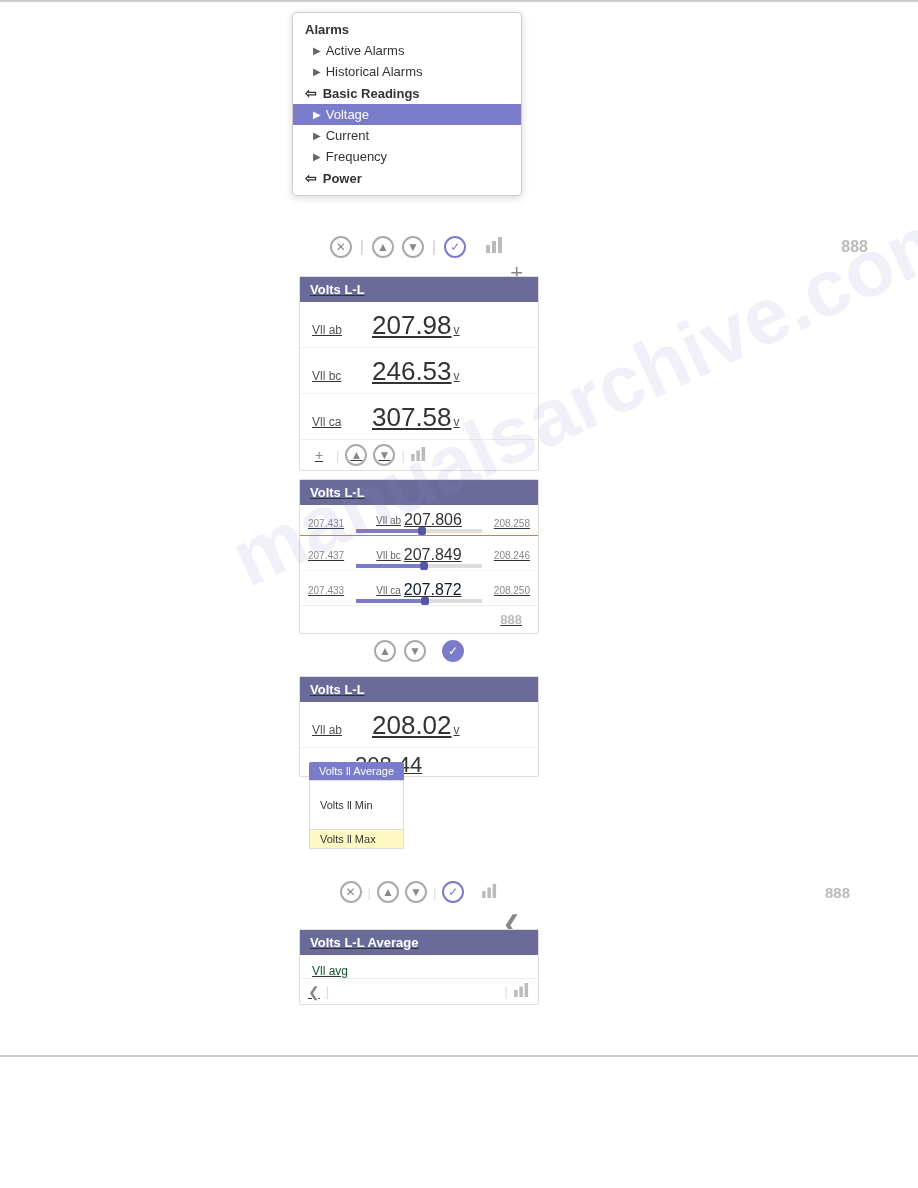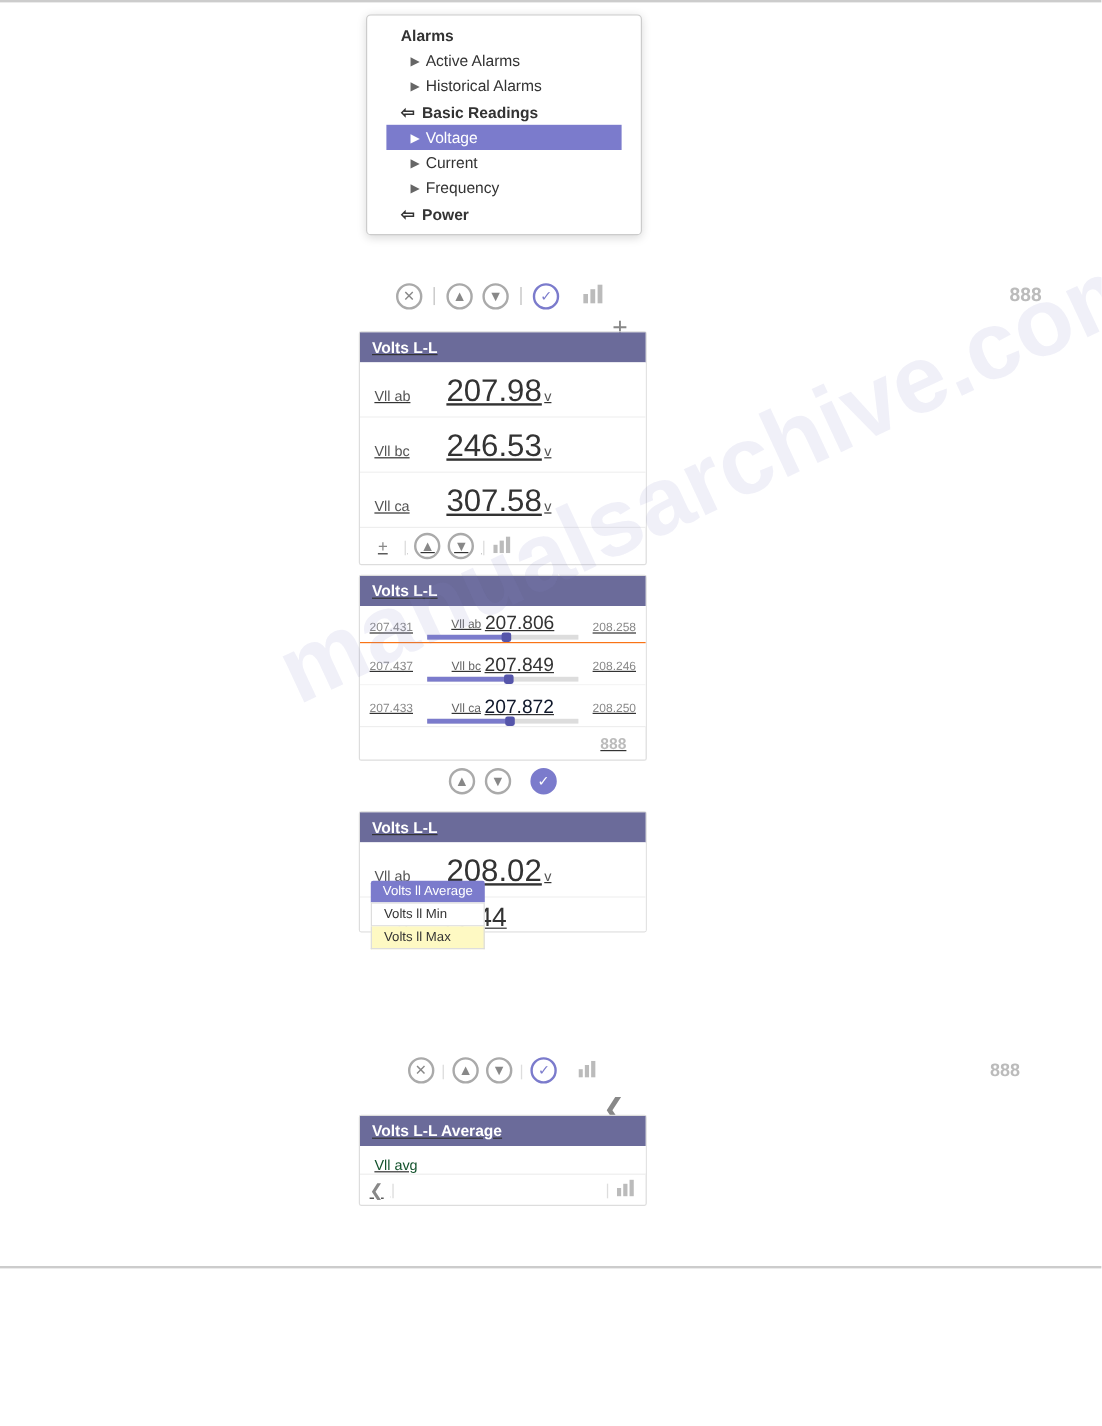--- a/index.html
+++ b/index.html
@@ -15,27 +15,27 @@
 
     .top-divider, .bottom-divider {
       height: 2px;
       background: #ccc;
       margin: 0;
     }
 
     
     .dropdown-panel {
       position: absolute;
-      left: 305px;
+      left: 292px;
       top: 10px;
       width: 230px;
       background: #fff;
       border: 1px solid #ccc;
       border-radius: 4px;
-      padding: 6px 16px;
+      padding: 6px 0;
       z-index: 10;
       box-shadow: 0 2px 8px rgba(0,0,0,0.15);
     }
 
     .dropdown-item {
       padding: 3px 12px 3px 20px;
       cursor: pointer;
       display: flex;
       align-items: center;
       color: #333;
@@ -418,23 +418,23 @@
                 <span class="reading-unit">v</span>
               </div>
 
               <div style="padding: 4px 12px; overflow:hidden; height:28px;">
                 <span class="reading-label">Vll bc</span>
                 <span style="font-size:22px; color:#333; margin-left:10px;">208.44</span>
               </div>
             </div>
           </div>
 
-          <div style="position:absolute; top:58px; left:10px; z-index:20;">
+          <div style="position:absolute; top:86px; left:10px; z-index:20;">
             <div style="background:#7b7bcc; color:#fff; padding:3px 10px; font-size:11px; border-radius:2px 2px 0 0;">Volts ll Average</div>
-            <div style="background:#fff; border:1px solid #ddd; padding:3px 10px; font-size:11px;">Volts ll Min</div>
+            <div style="background:#fff; border:1px solid #ddd; padding:18px 10px; font-size:11px;">Volts ll Min</div>
             <div style="background:#fef9c3; border:1px solid #ddd; border-top:none; padding:3px 10px; font-size:11px;">Volts ll Max</div>
           </div>
         </div>
       </div>
     </div>
 
     <div style="width:100%; display:flex; align-items:center; justify-content:center; gap:6px; padding:4px 0; margin-left:-80px; margin-top:100px; position:relative;">
       <button class="toolbar-btn">✕</button>
       <span style="color:#ddd;">|</span>
       <button class="toolbar-btn">▲</button>

